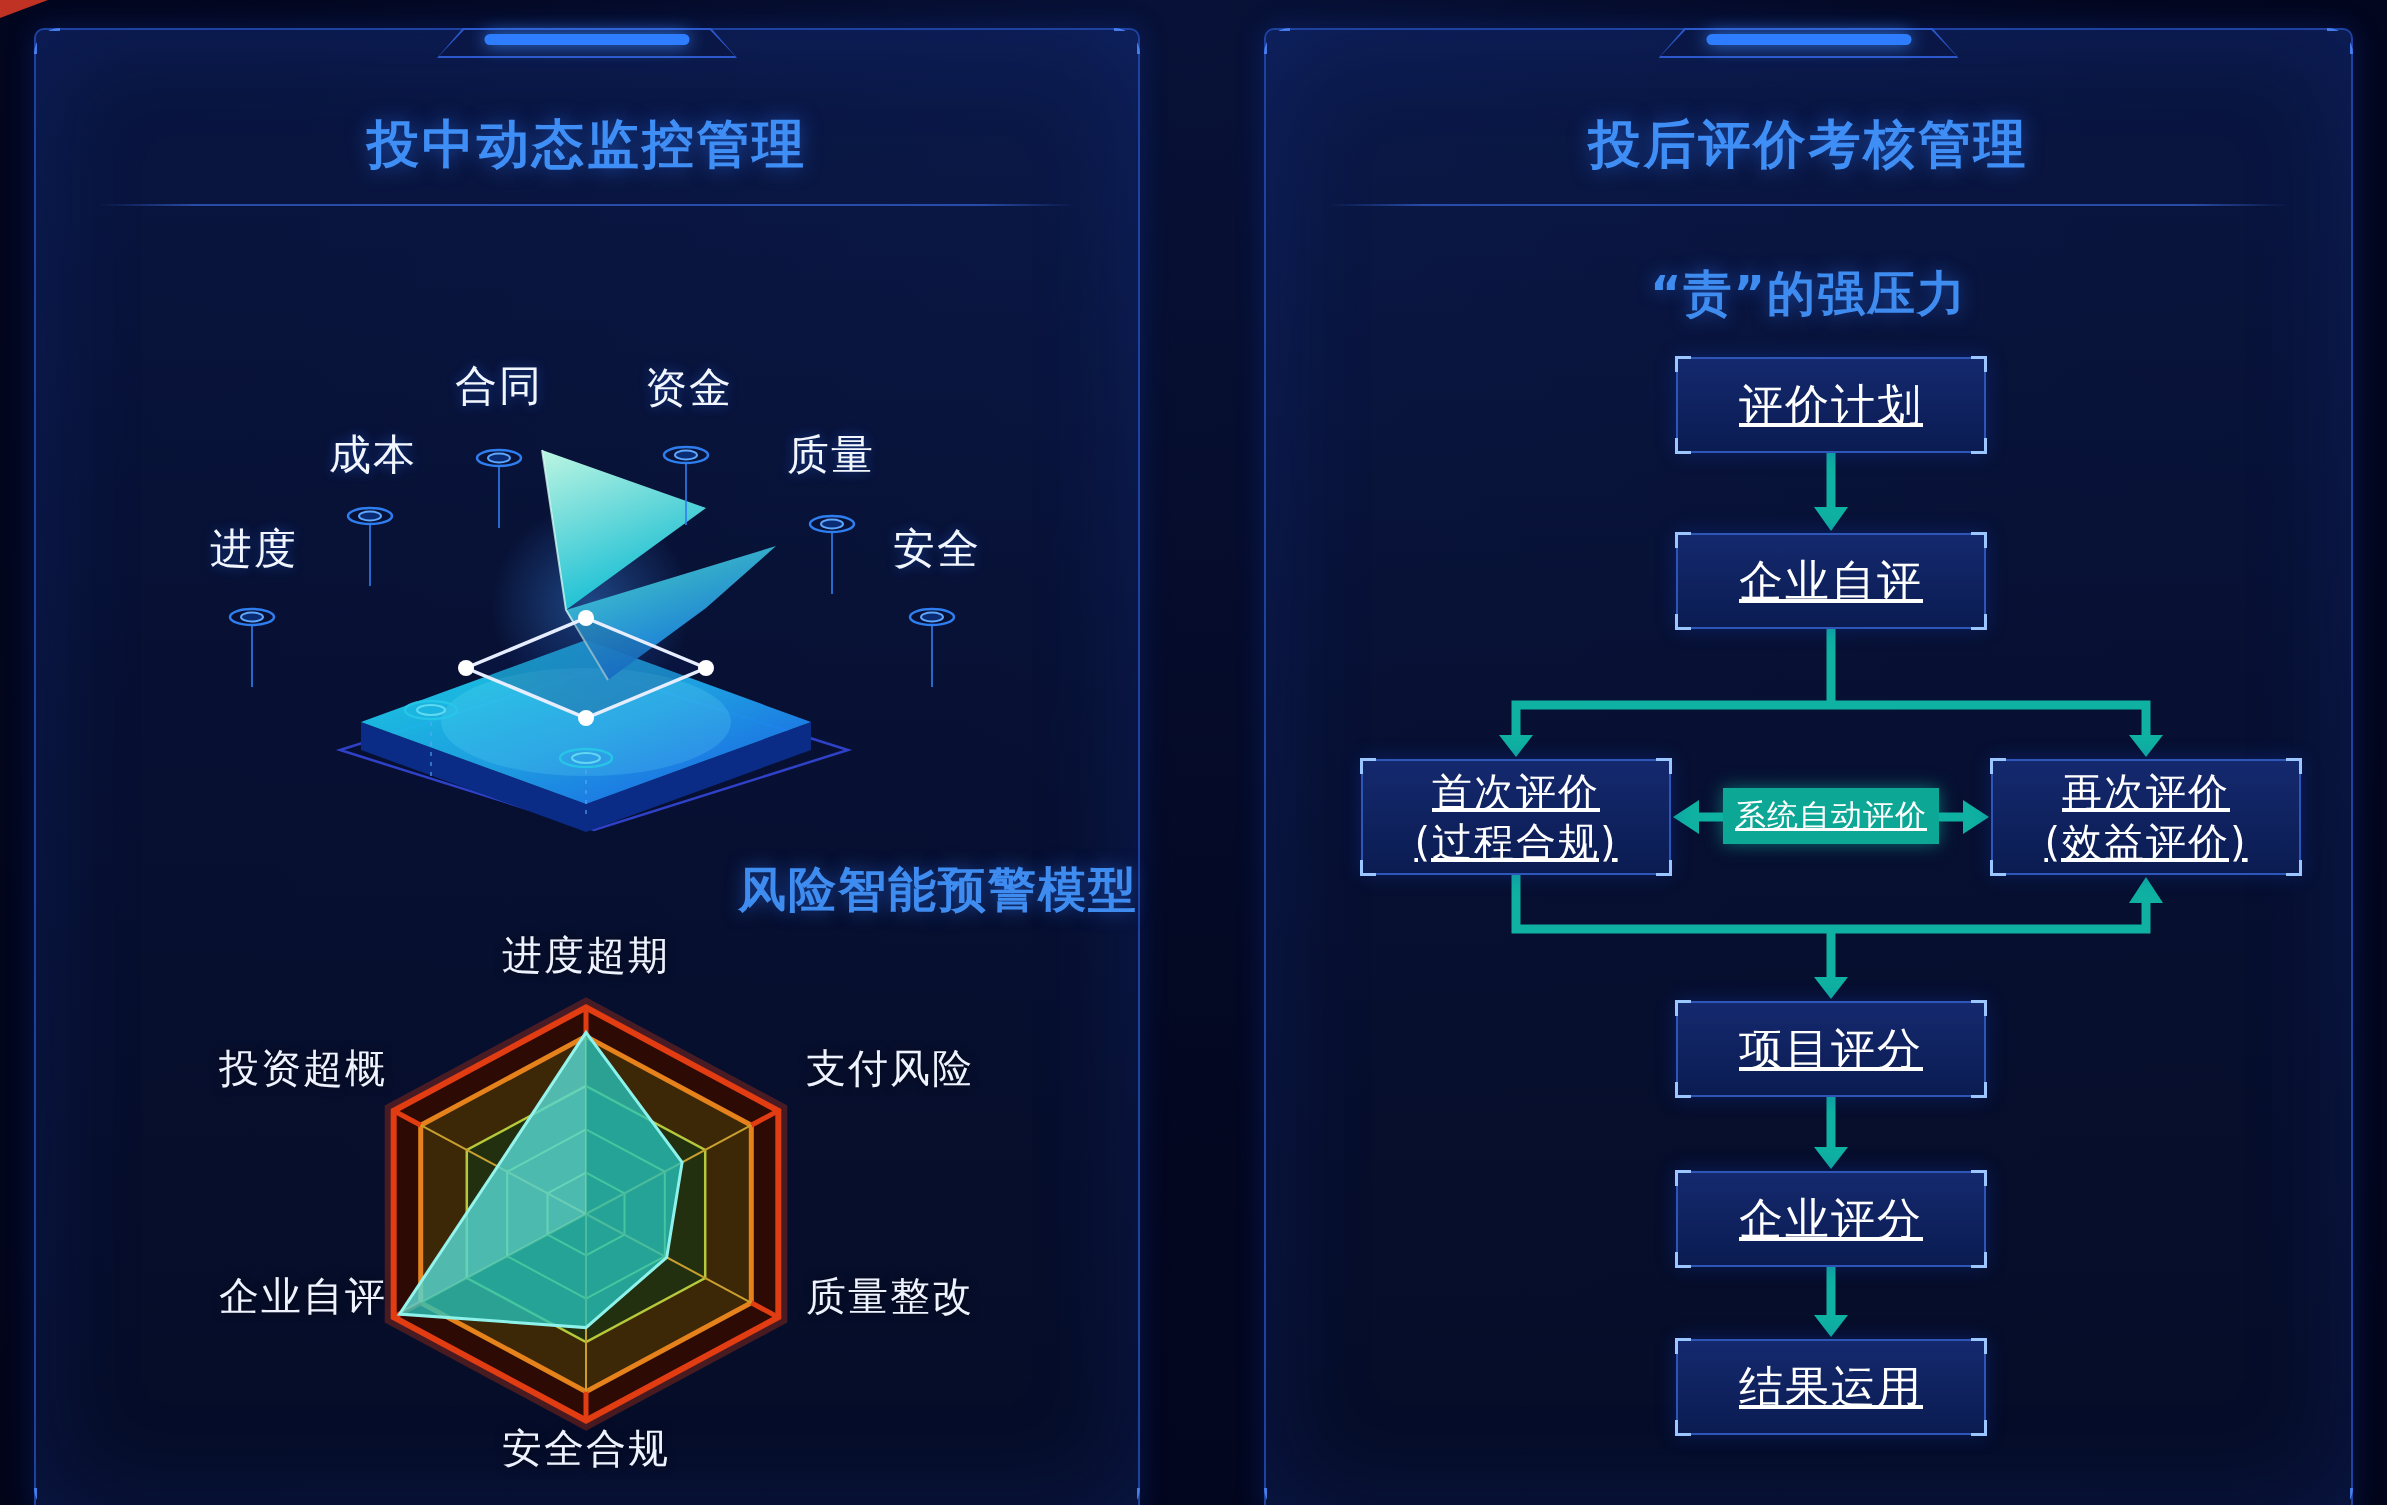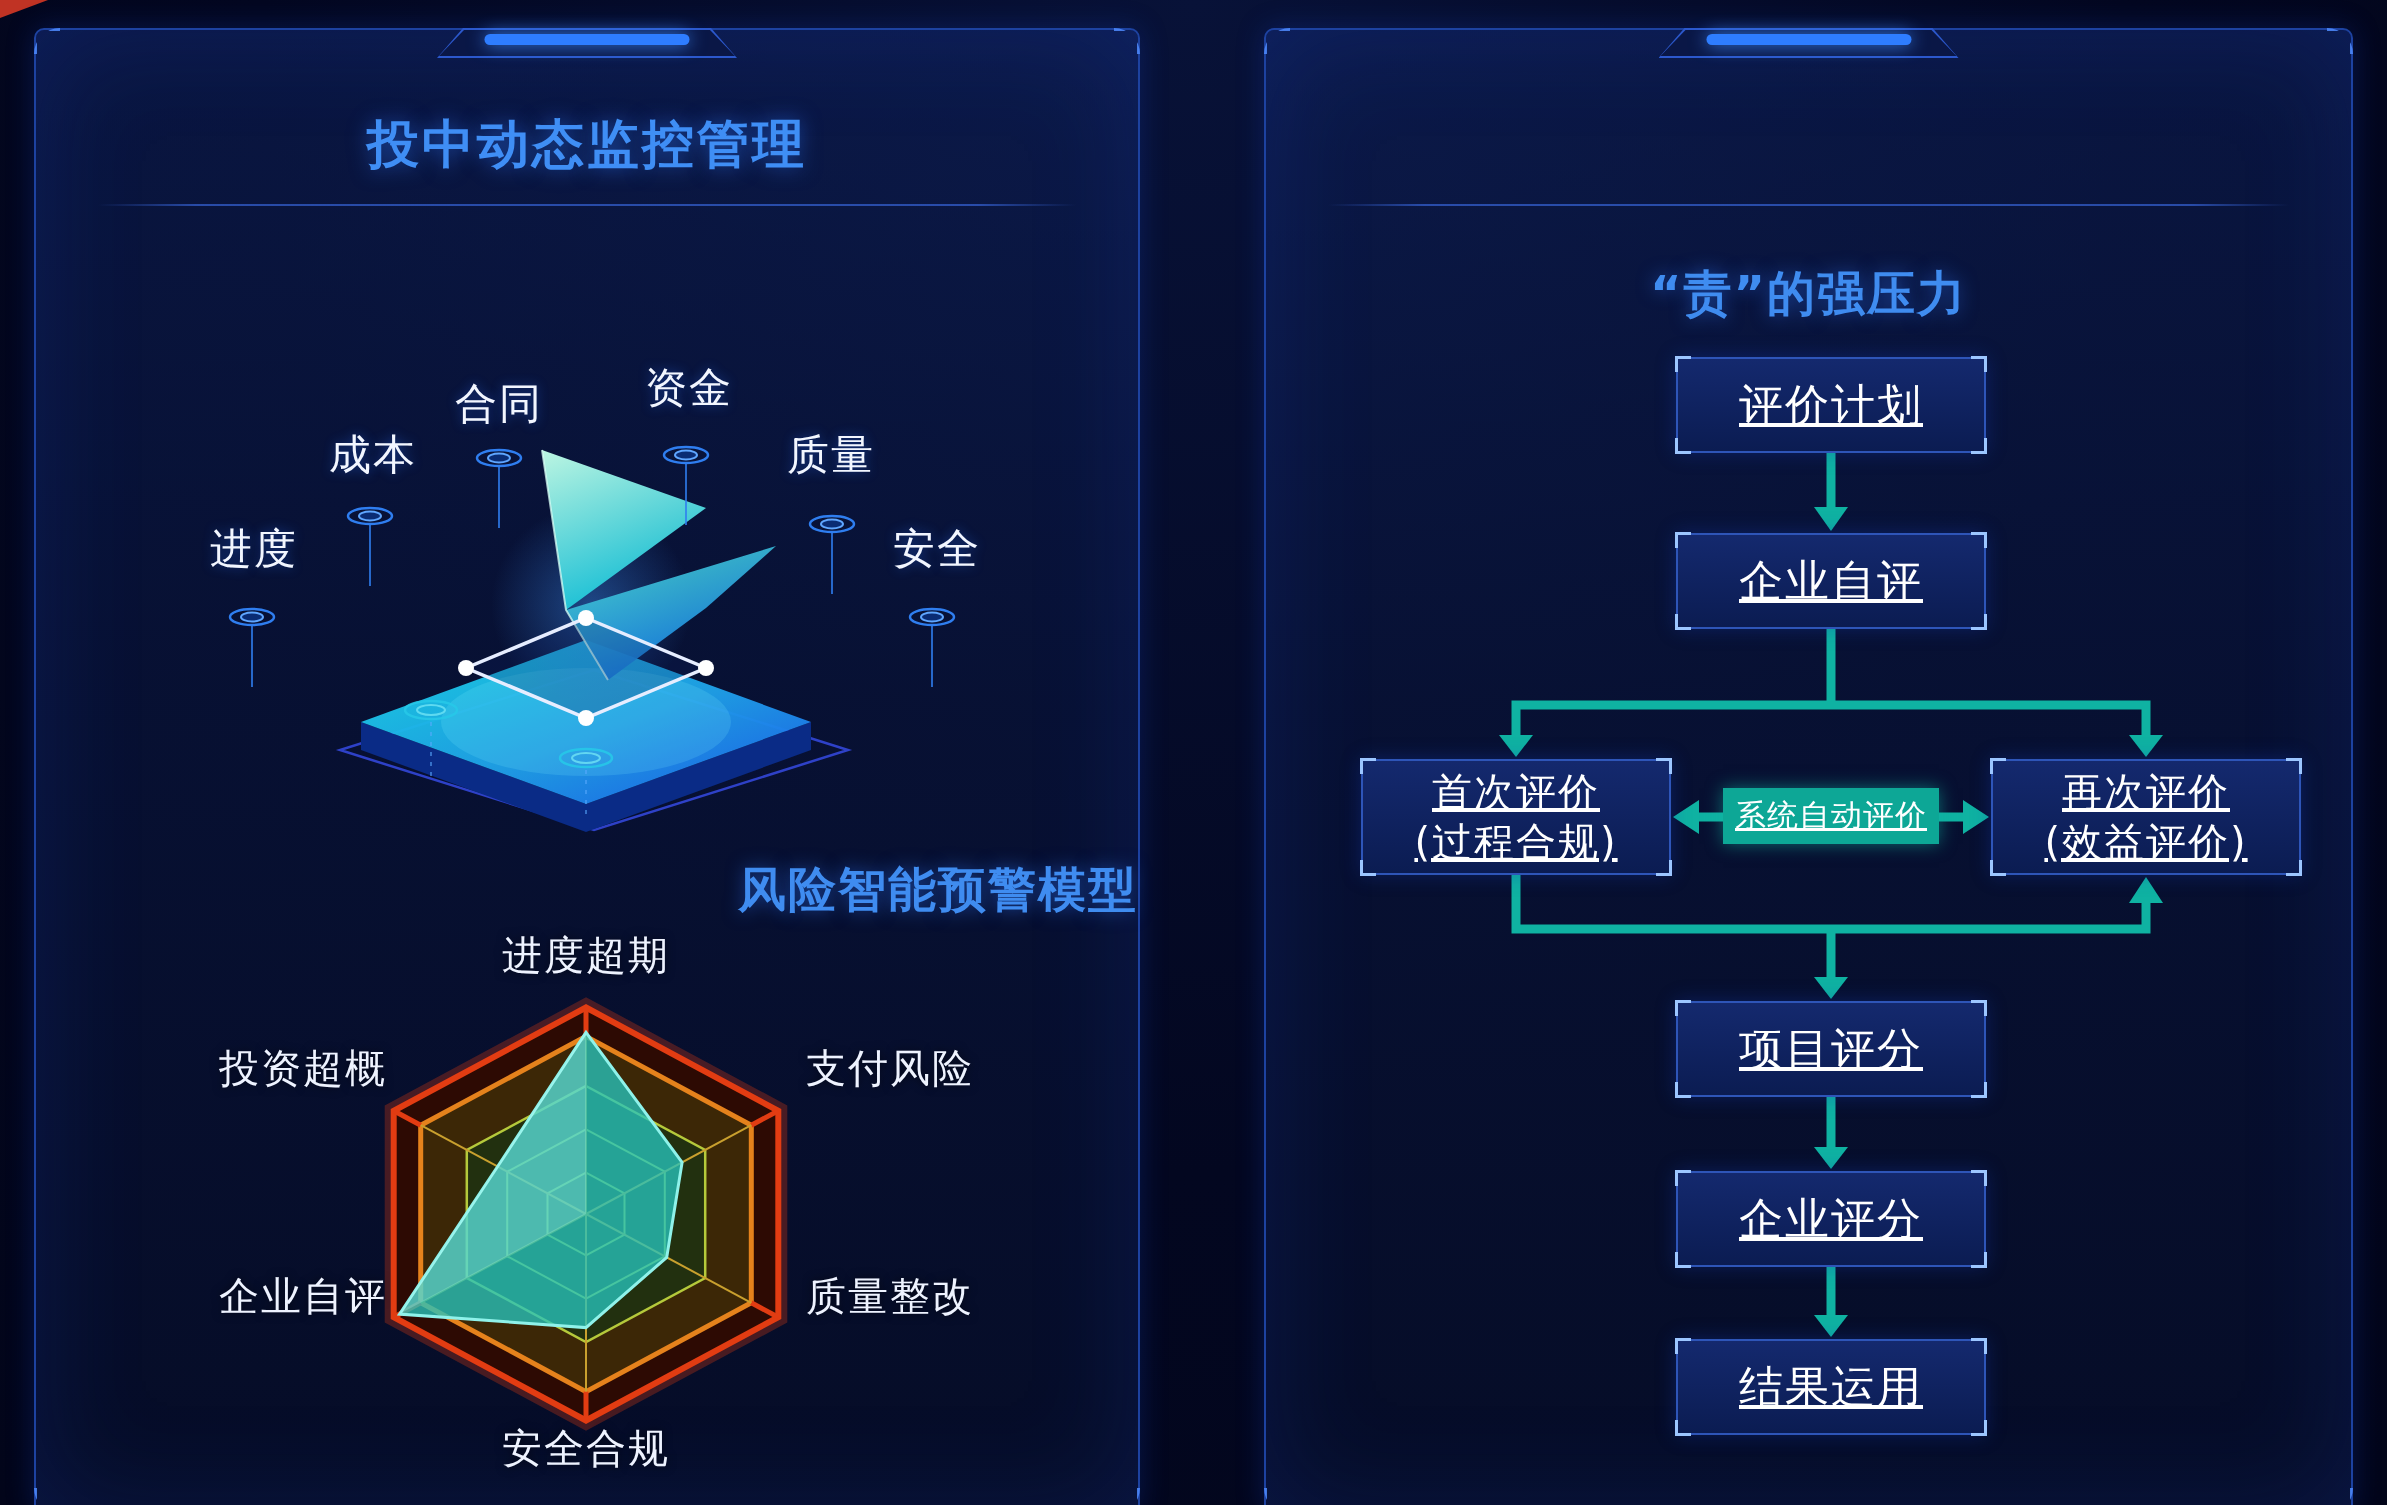--- a/index.html
+++ b/index.html
@@ -41,21 +41,21 @@
   .divider{position:absolute;top:174px;left:62px;right:62px;height:2px;
     background:linear-gradient(90deg,transparent,rgba(66,120,255,.55) 10%,rgba(66,120,255,.55) 90%,transparent)}
   .subtitle{position:absolute;top:232px;left:0;width:100%;text-align:center;
     font-size:48px;font-weight:bold;letter-spacing:2px;color:#3f8cf0;
     text-shadow:0 0 18px rgba(46,120,255,.5)}
 
   
   .iso{position:absolute;left:200px;top:320px;width:700px;height:560px}
   .mlabel{position:absolute;transform:translate(-50%,-50%);font-size:42px;color:#f2f6ff;
     letter-spacing:2px;text-shadow:0 0 12px rgba(40,110,255,.45);white-space:nowrap}
-  .mlabel-0{left:463px;top:374px}
+  .mlabel-0{left:463px;top:356px}
   .mlabel-1{left:653px;top:358px}
   .mlabel-2{left:337px;top:425px}
   .mlabel-3{left:795px;top:425px}
   .mlabel-4{left:218px;top:519px}
   .mlabel-5{left:901px;top:519px}
   .pin{position:absolute;transform:translateX(-50%)}
   .pin-0{left:463px;top:414px}
   .pin-1{left:650px;top:411px}
   .pin-2{left:334px;top:472px}
   .pin-3{left:796px;top:480px}
@@ -238,20 +238,21 @@
     <div class="rlabel rlabel-5">投资超概</div>
   </section>
 
   <section class="panel panel-right">
     <div class="panel-corners"></div>
     <div class="tab">
       <div class="tab-outer"></div>
       <div class="tab-inner"></div>
       <div class="tab-bar"></div>
     </div>
+    <h1 class="panel-title">投后评价考核管理</h1>
     <div class="divider"></div>
     <h2 class="subtitle">“责”的强压力</h2>
 
     <svg class="flow-svg" viewBox="0 0 1085 1454">
       <g stroke="#0fb2a2" stroke-width="9" stroke-linecap="square" fill="none">
         <path d="M565 423 V477"></path>
         <path d="M565 599 V675 M250 675 H880 M250 675 V705 M880 675 V705"></path>
         <path d="M429 787 H701"></path>
         <path d="M250 845 V899 M250 899 H880 M880 899 V871 M565 899 V947"></path>
         <path d="M565 1067 V1117"></path>

